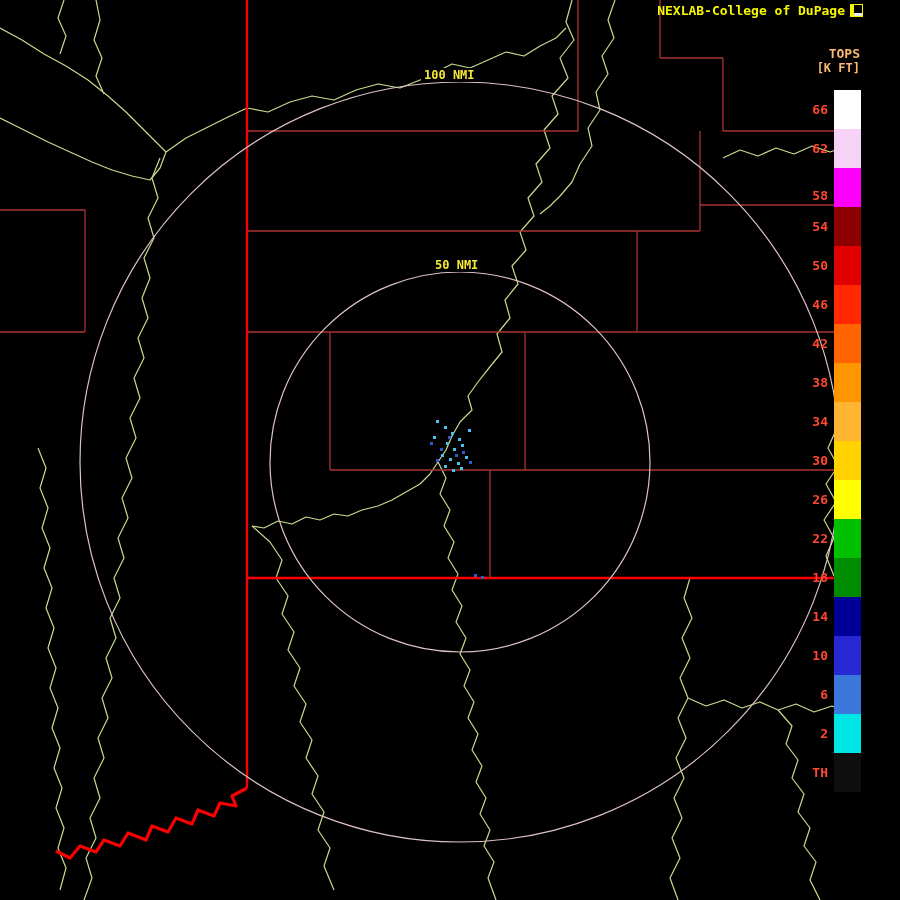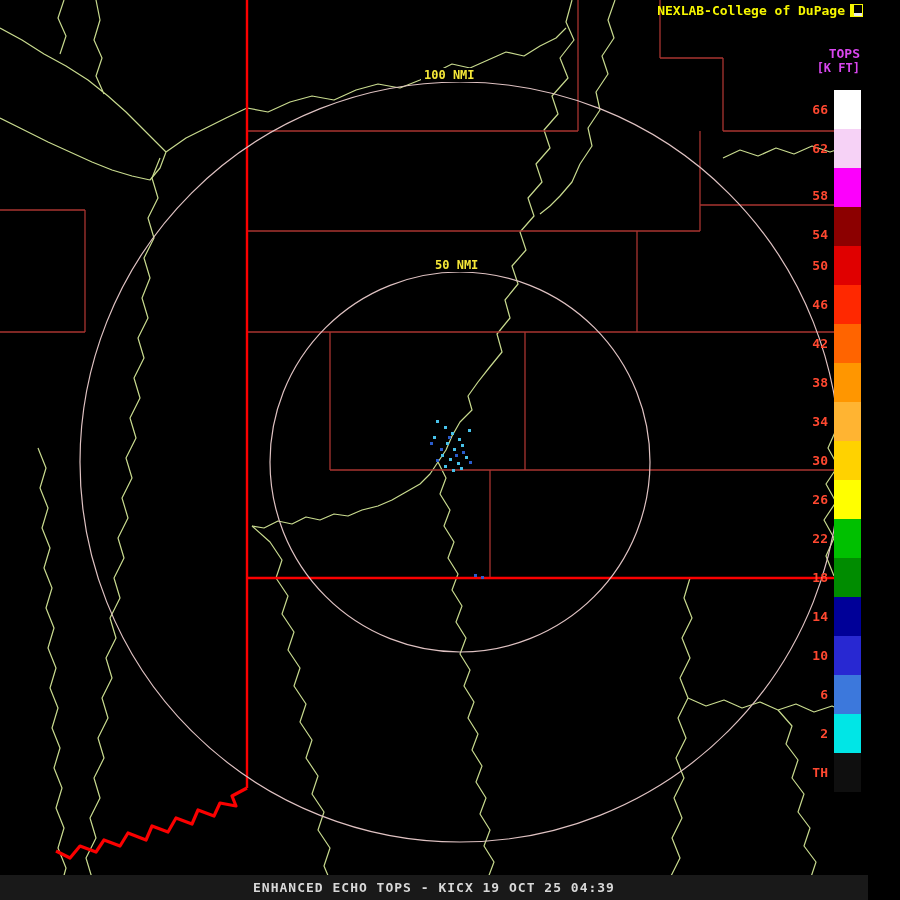--- a/index.html
+++ b/index.html
@@ -17,21 +17,21 @@
   .logo{
     width:13px;height:13px;border:1px solid #f6f600;box-sizing:border-box;
     background:
       linear-gradient(90deg,#f6f600 0 3px,transparent 3px),
       linear-gradient(0deg,#e8e8e8 0 3px,transparent 3px);
   }
 
   
   #tops-title{
     position:absolute;top:46px;right:8px;text-align:right;
-    color:#d946ef;font-weight:bold;font-size:13px;line-height:15px;
+    color:#fdba74;font-weight:bold;font-size:13px;line-height:15px;
   }
   #tops-title .units{font-size:12px;}
   #legend-swatches{position:absolute;top:90px;right:7px;width:27px;}
   .swatch{width:27px;height:39px;}
   #legend-labels{
     position:absolute;top:90px;right:40px;width:26px;height:720px;
     color:#ff4830;font-size:13px;font-weight:bold;
   }
   .legend-label{position:absolute;right:0;line-height:13px;}
 
@@ -133,21 +133,21 @@
 
   <div id="tops-title">
     <div>TOPS</div>
     <div class="units">[K FT]</div>
   </div>
 
   <div id="legend-labels">
       <div class="legend-label" style="top: 13px; text-align: right;">66</div>
       <div class="legend-label" style="top: 52px;">62</div>
       <div class="legend-label" style="top: 91px; margin-top: 8px;">58</div>
-      <div class="legend-label" style="top: 130px; margin-top: 8px;">54</div>
+      <div class="legend-label" style="top: 130px;">54</div>
       <div class="legend-label" style="top: 169px;">50</div>
       <div class="legend-label" style="top: 208px;">46</div>
       <div class="legend-label" style="top: 247px; text-align: center;">42</div>
       <div class="legend-label" style="top: 286px;">38</div>
       <div class="legend-label" style="top: 325px;">34</div>
       <div class="legend-label" style="top: 364px;">30</div>
       <div class="legend-label" style="top: 403px;">26</div>
       <div class="legend-label" style="top: 442px;">22</div>
       <div class="legend-label" style="top: 481px;">18</div>
       <div class="legend-label" style="top: 520px;">14</div>
@@ -173,17 +173,14 @@
       <div class="swatch" style="background: rgb(0, 0, 152);"></div>
       <div class="swatch" style="background: rgb(40, 40, 210);"></div>
       <div class="swatch" style="background: rgb(60, 120, 220);"></div>
       <div class="swatch" style="background: rgb(0, 230, 230);"></div>
       <div class="swatch" style="background: rgb(15, 15, 15);"></div>
     </div>
 
   <div id="ring100" class="ringlabel">100 NMI</div>
   <div id="ring50" class="ringlabel">50 NMI</div>
 
-  <div id="footer">
-    <span>ENHANCED ECHO TOPS - KICX 19 OCT 25 04:39</span>
-  </div>
 
 </div>
 
 </body></html>

